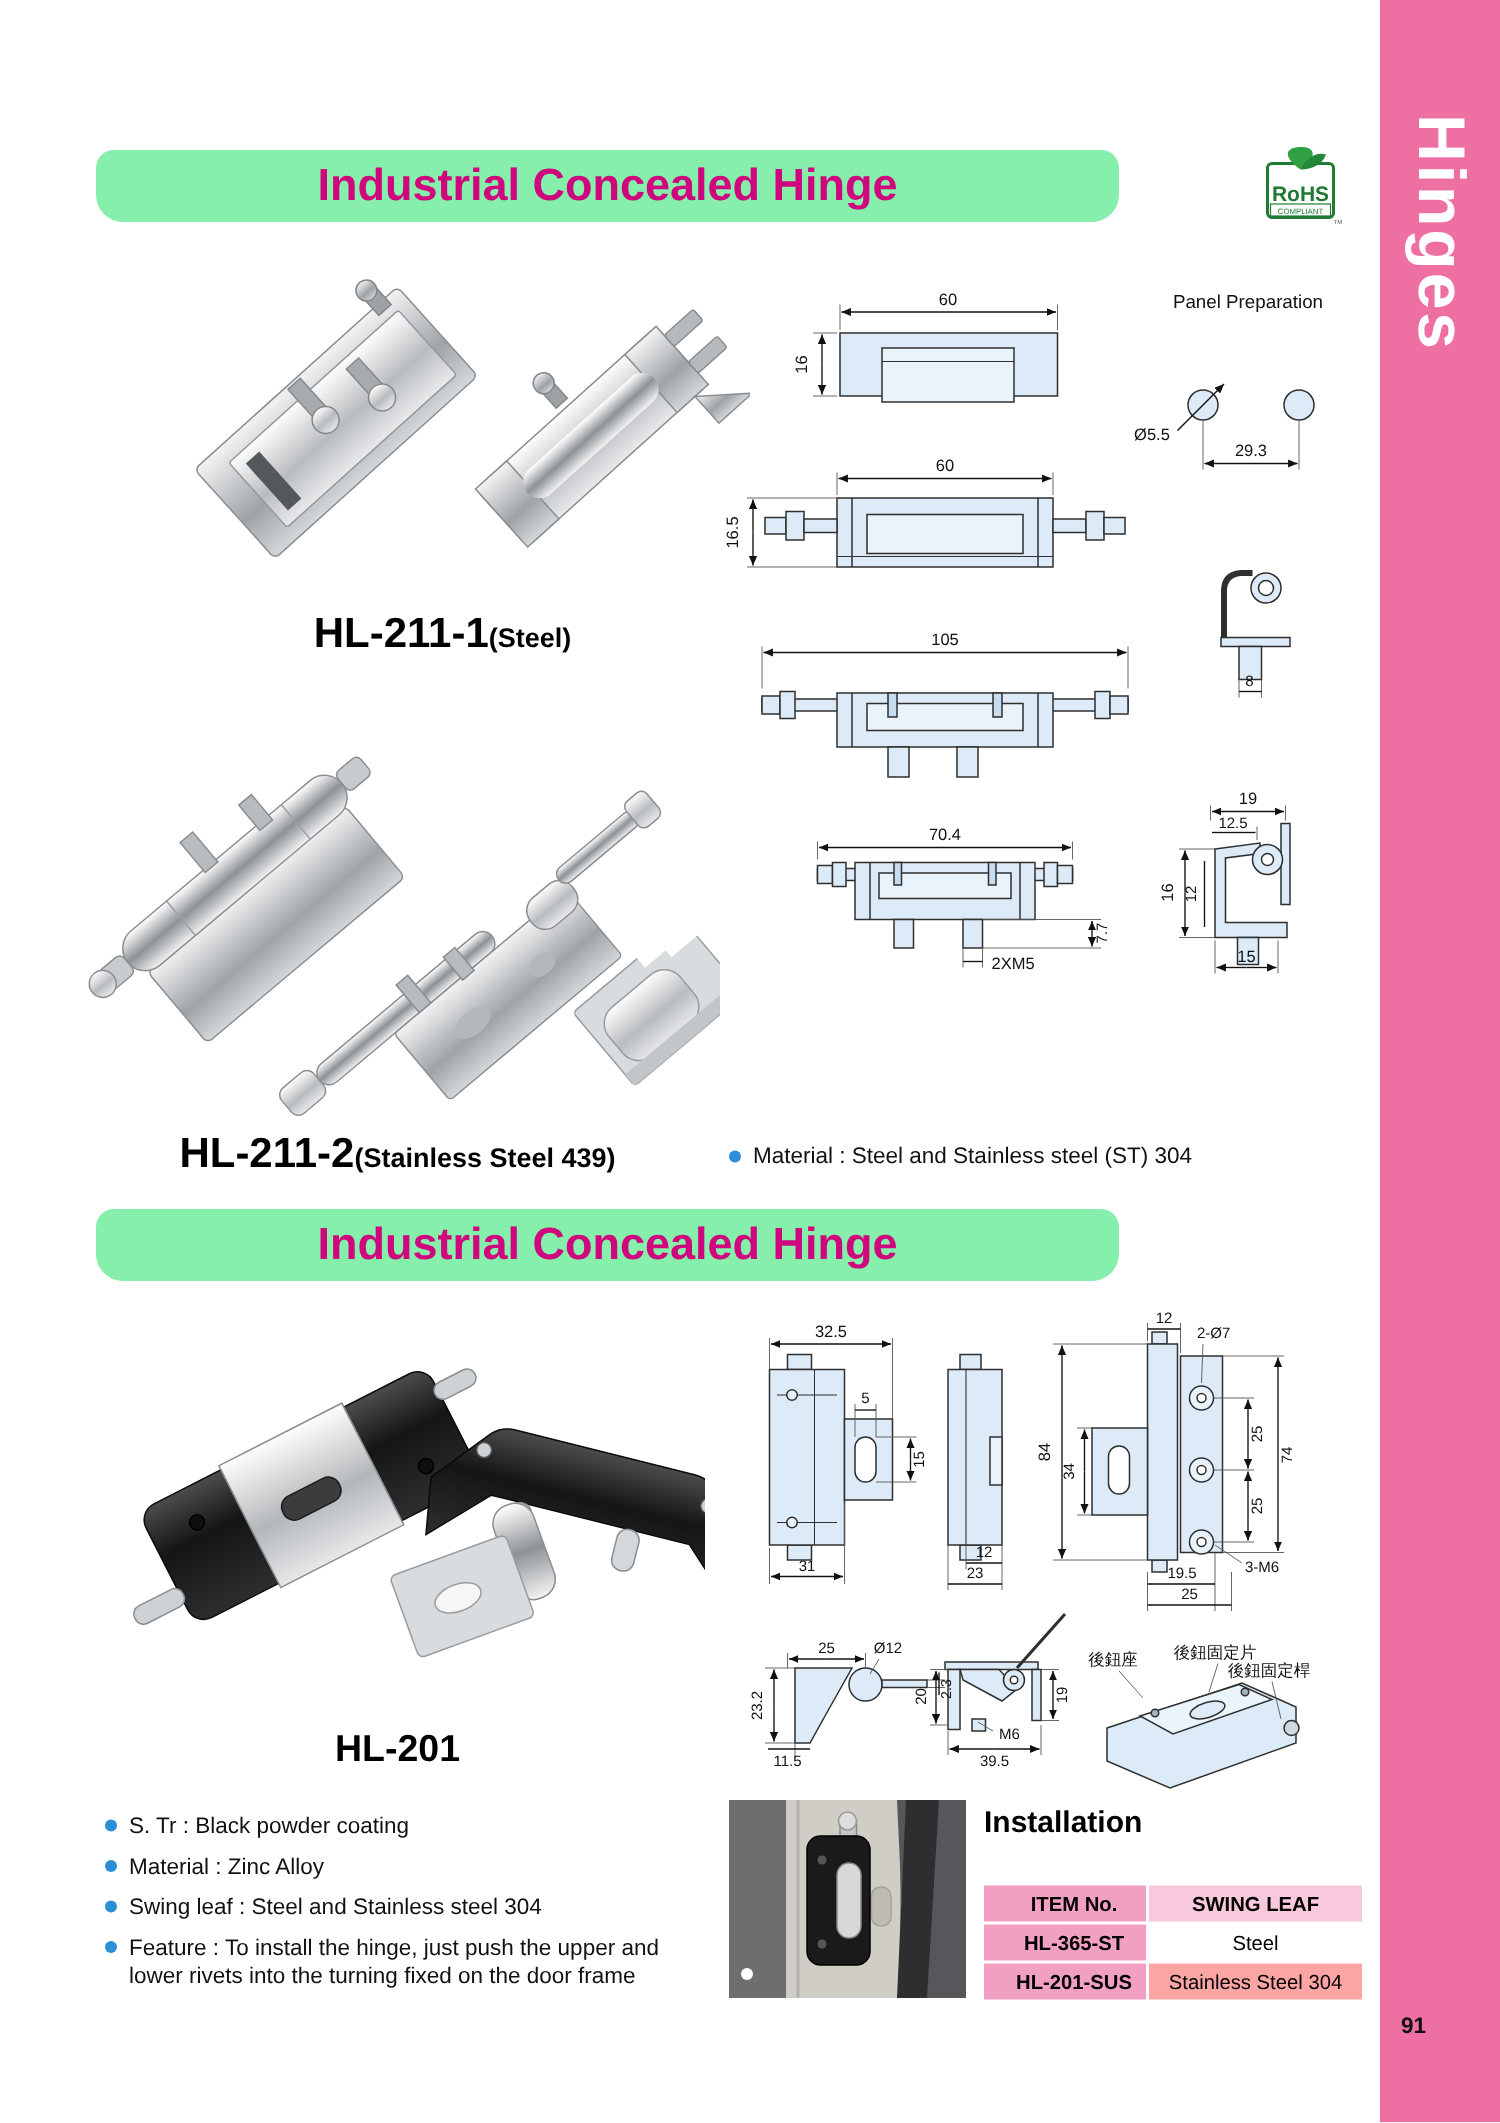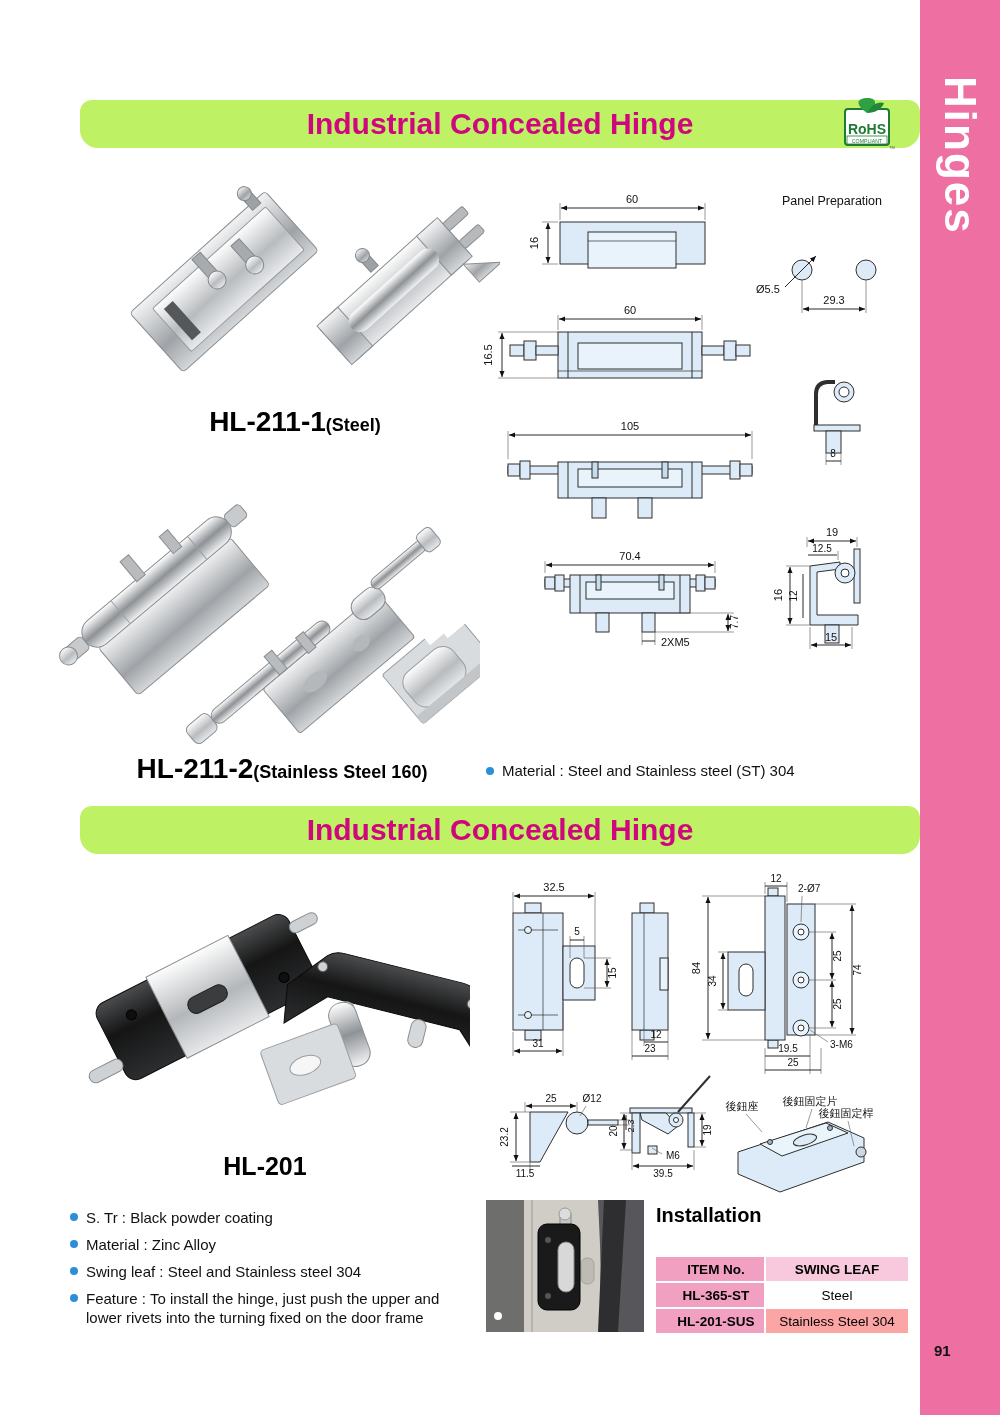--- a/index.html
+++ b/index.html
@@ -11,21 +11,21 @@
   .abs { position:absolute; }
   
   .sidebar { position:absolute; top:0; right:0; width:80px; height:1415px; background:#EE6FA2; }
   .sidebar-label {
     position:absolute; top:76px; left:50%; transform:translateX(-50%);
     writing-mode:vertical-rl; color:#ffffff; font-weight:bold; font-size:44px; letter-spacing:2px;
   }
   .page-number { position:absolute; top:1342px; left:14px; color:#111; font-size:15px; font-weight:bold; }
   
   .banner {
-    position:absolute; left:80px; width:840px; height:48px; background:#bef264;
+    position:absolute; left:64px; width:682px; height:48px; background:#86efac;
     border-radius:12px 12px 18px 18px; display:flex; align-items:center; justify-content:center;
   }
   .banner-title { color:#D0067E; font-size:30px; font-weight:bold; }
   
   .caption { position:absolute; display:flex; align-items:baseline; justify-content:center; }
   .caption .big { font-size:28px; font-weight:bold; color:#000; }
   .caption .small { font-size:18px; font-weight:bold; color:#000; }
   
   .note { position:absolute; display:flex; align-items:flex-start; font-size:15px; color:#111; }
   .dot { width:8px; height:8px; border-radius:50%; background:#2B8FD8; margin:5px 8px 0 0; flex:0 0 auto; }
@@ -154,23 +154,23 @@
       <rect x="58" y="-6" width="10" height="20" fill="#b9bcbf" stroke="#8b8e91"></rect>
     </g>
     <g transform="translate(332,235) rotate(-40)">
       <rect x="0" y="0" width="96" height="64" rx="3" fill="#d9dcde" stroke="#9a9da0"></rect>
       <path d="M56,-2 L98,-2 L98,14 L74,14 L74,8 L56,8 z" fill="#ffffff"></path>
       <rect x="8" y="14" width="62" height="42" rx="14" fill="url(#p2a)" stroke="#9a9da0"></rect>
       <rect x="0" y="54" width="96" height="10" fill="#c3c6c9"></rect>
     </g>
   </svg>
 
-  <div class="caption" style="left:72px;top:753px;width:420px">
+  <div class="caption" style="left:55px;top:753px;width:420px">
     <span class="big">HL-211-2</span>
-    <span class="small">(Stainless Steel 160)</span>
+    <span class="small">(Stainless Steel 439)</span>
   </div>
   <div class="note" style="left:486px;top:762px;width:430px">
     <span class="dot"></span>
     <span>Material : Steel and Stainless steel (ST) 304</span>
   </div>
 
   <svg class="abs" style="left:480px;top:175px" width="440" height="530">
     <defs>
       <marker id="aA" markerWidth="8" markerHeight="6" refX="7" refY="3" orient="auto">
           <path d="M0,0L7,3L0,6z" fill="#111"></path>

